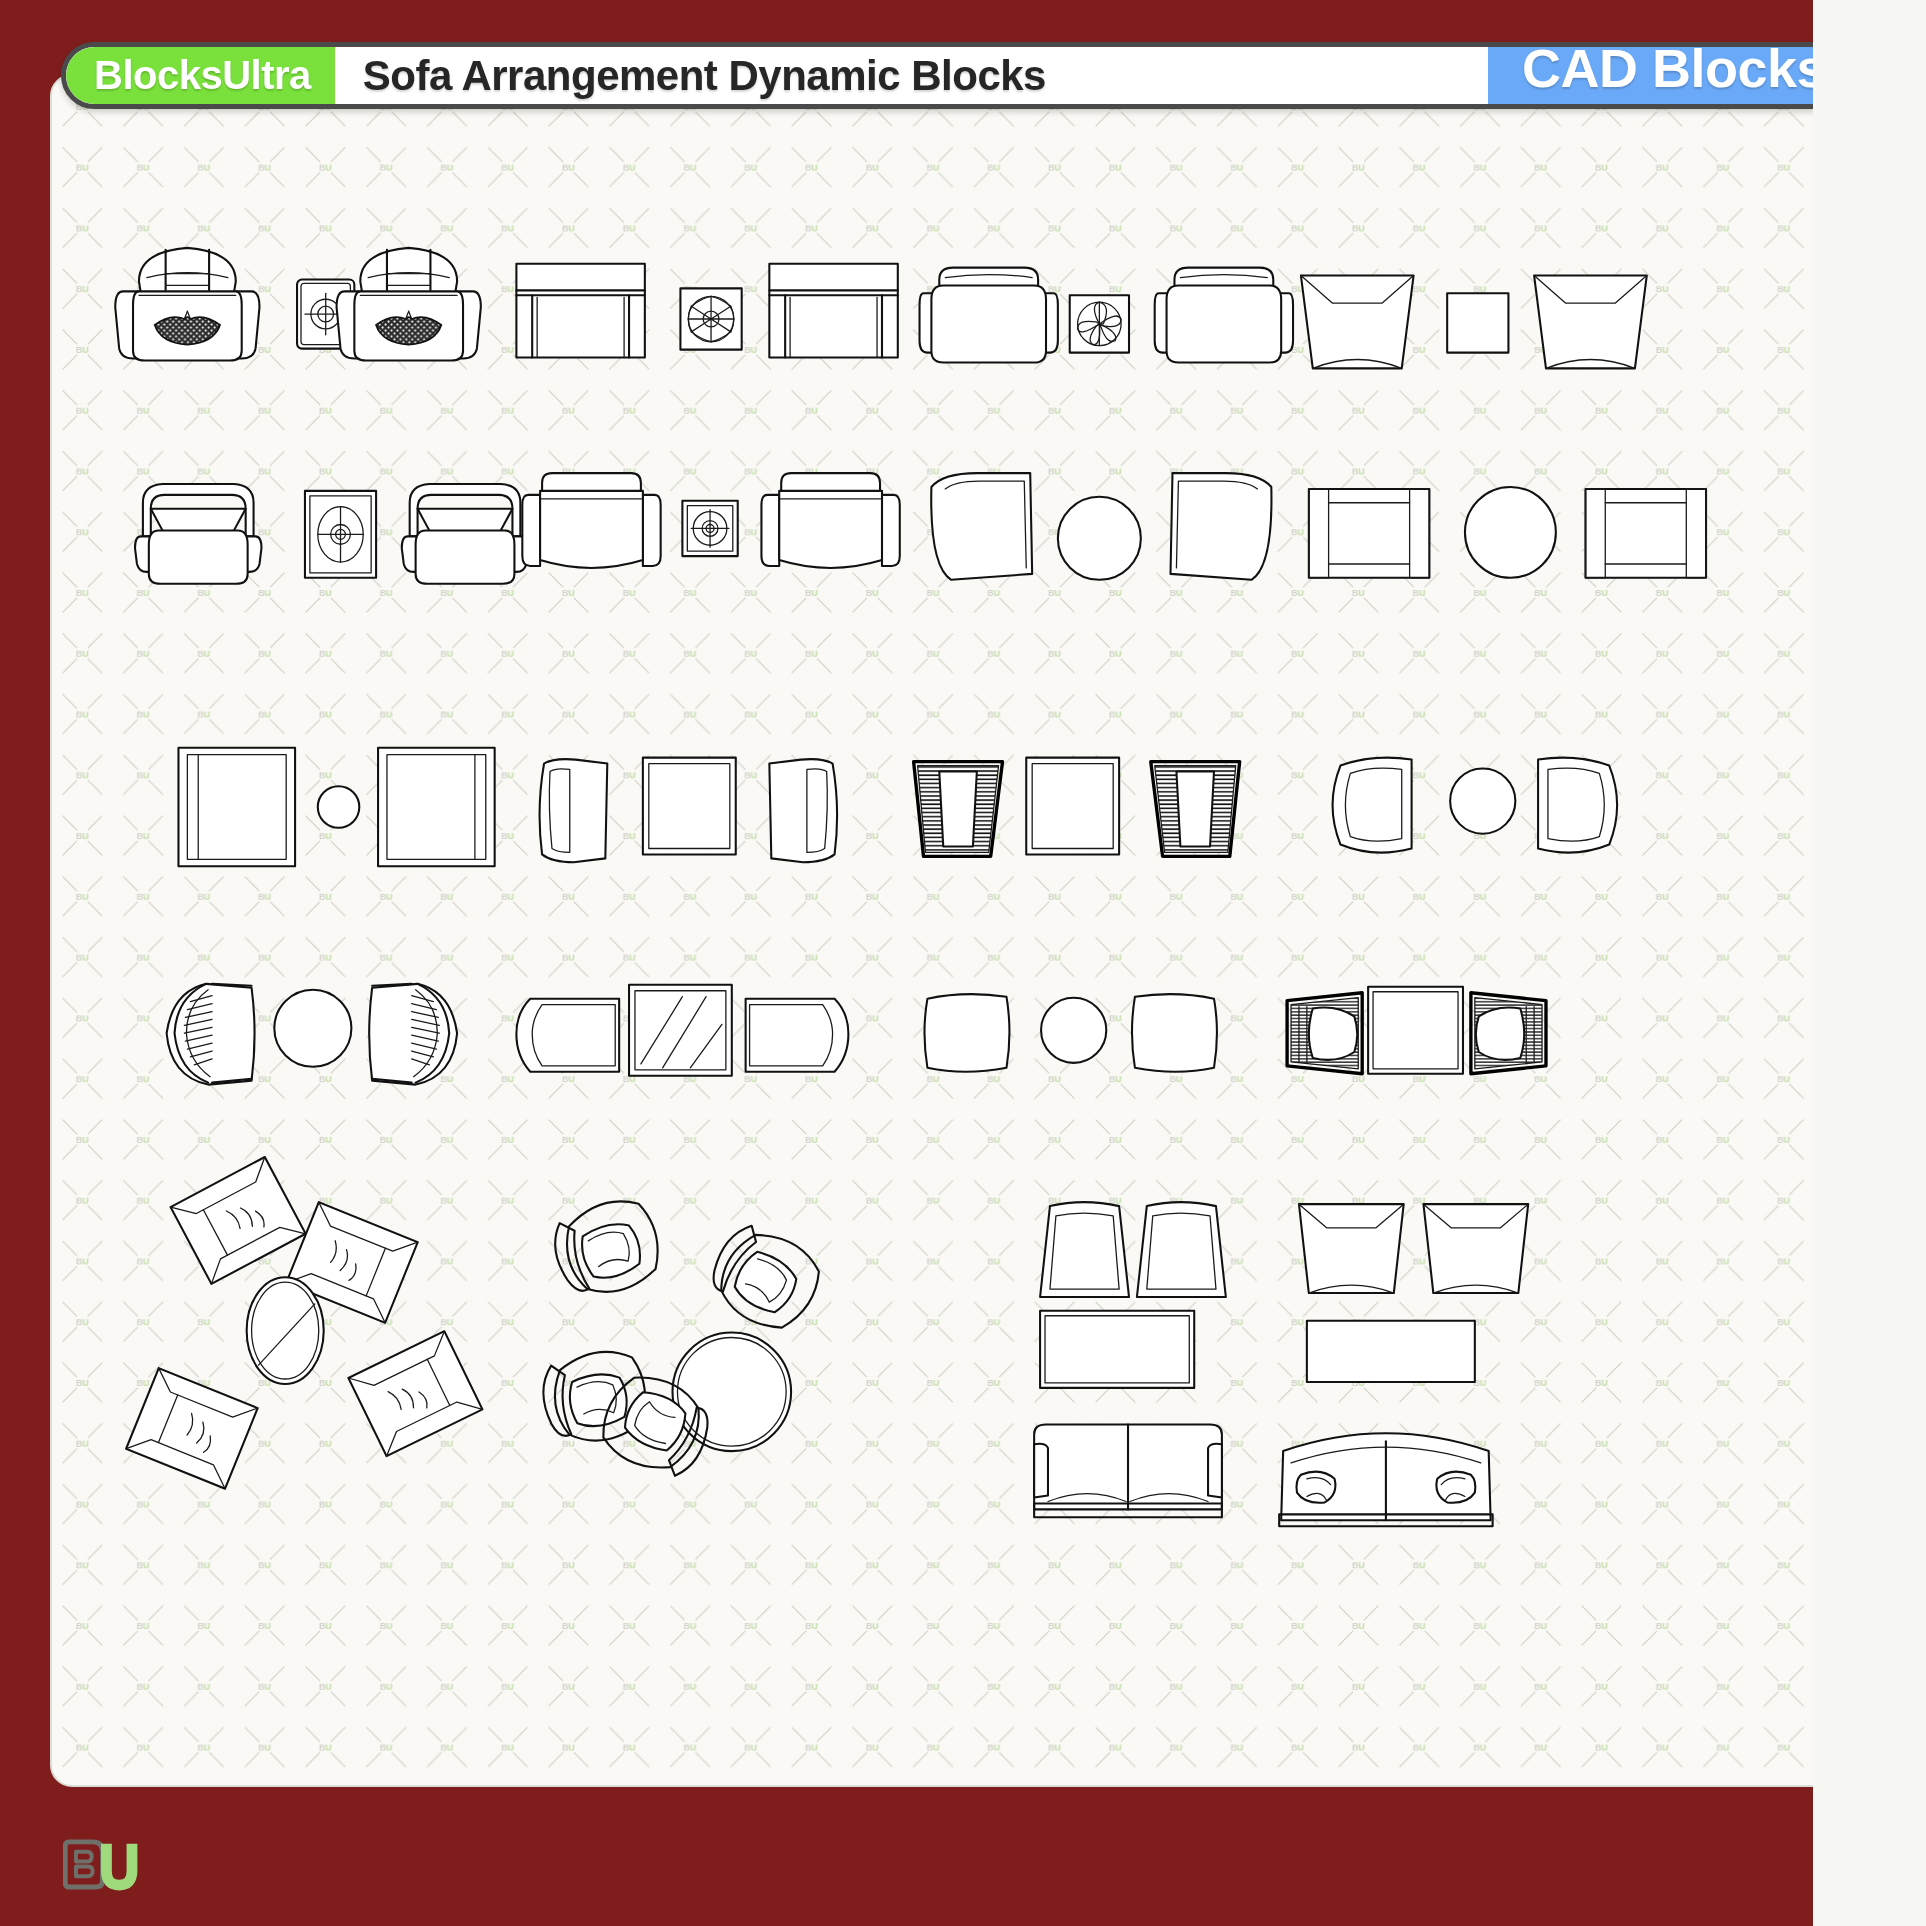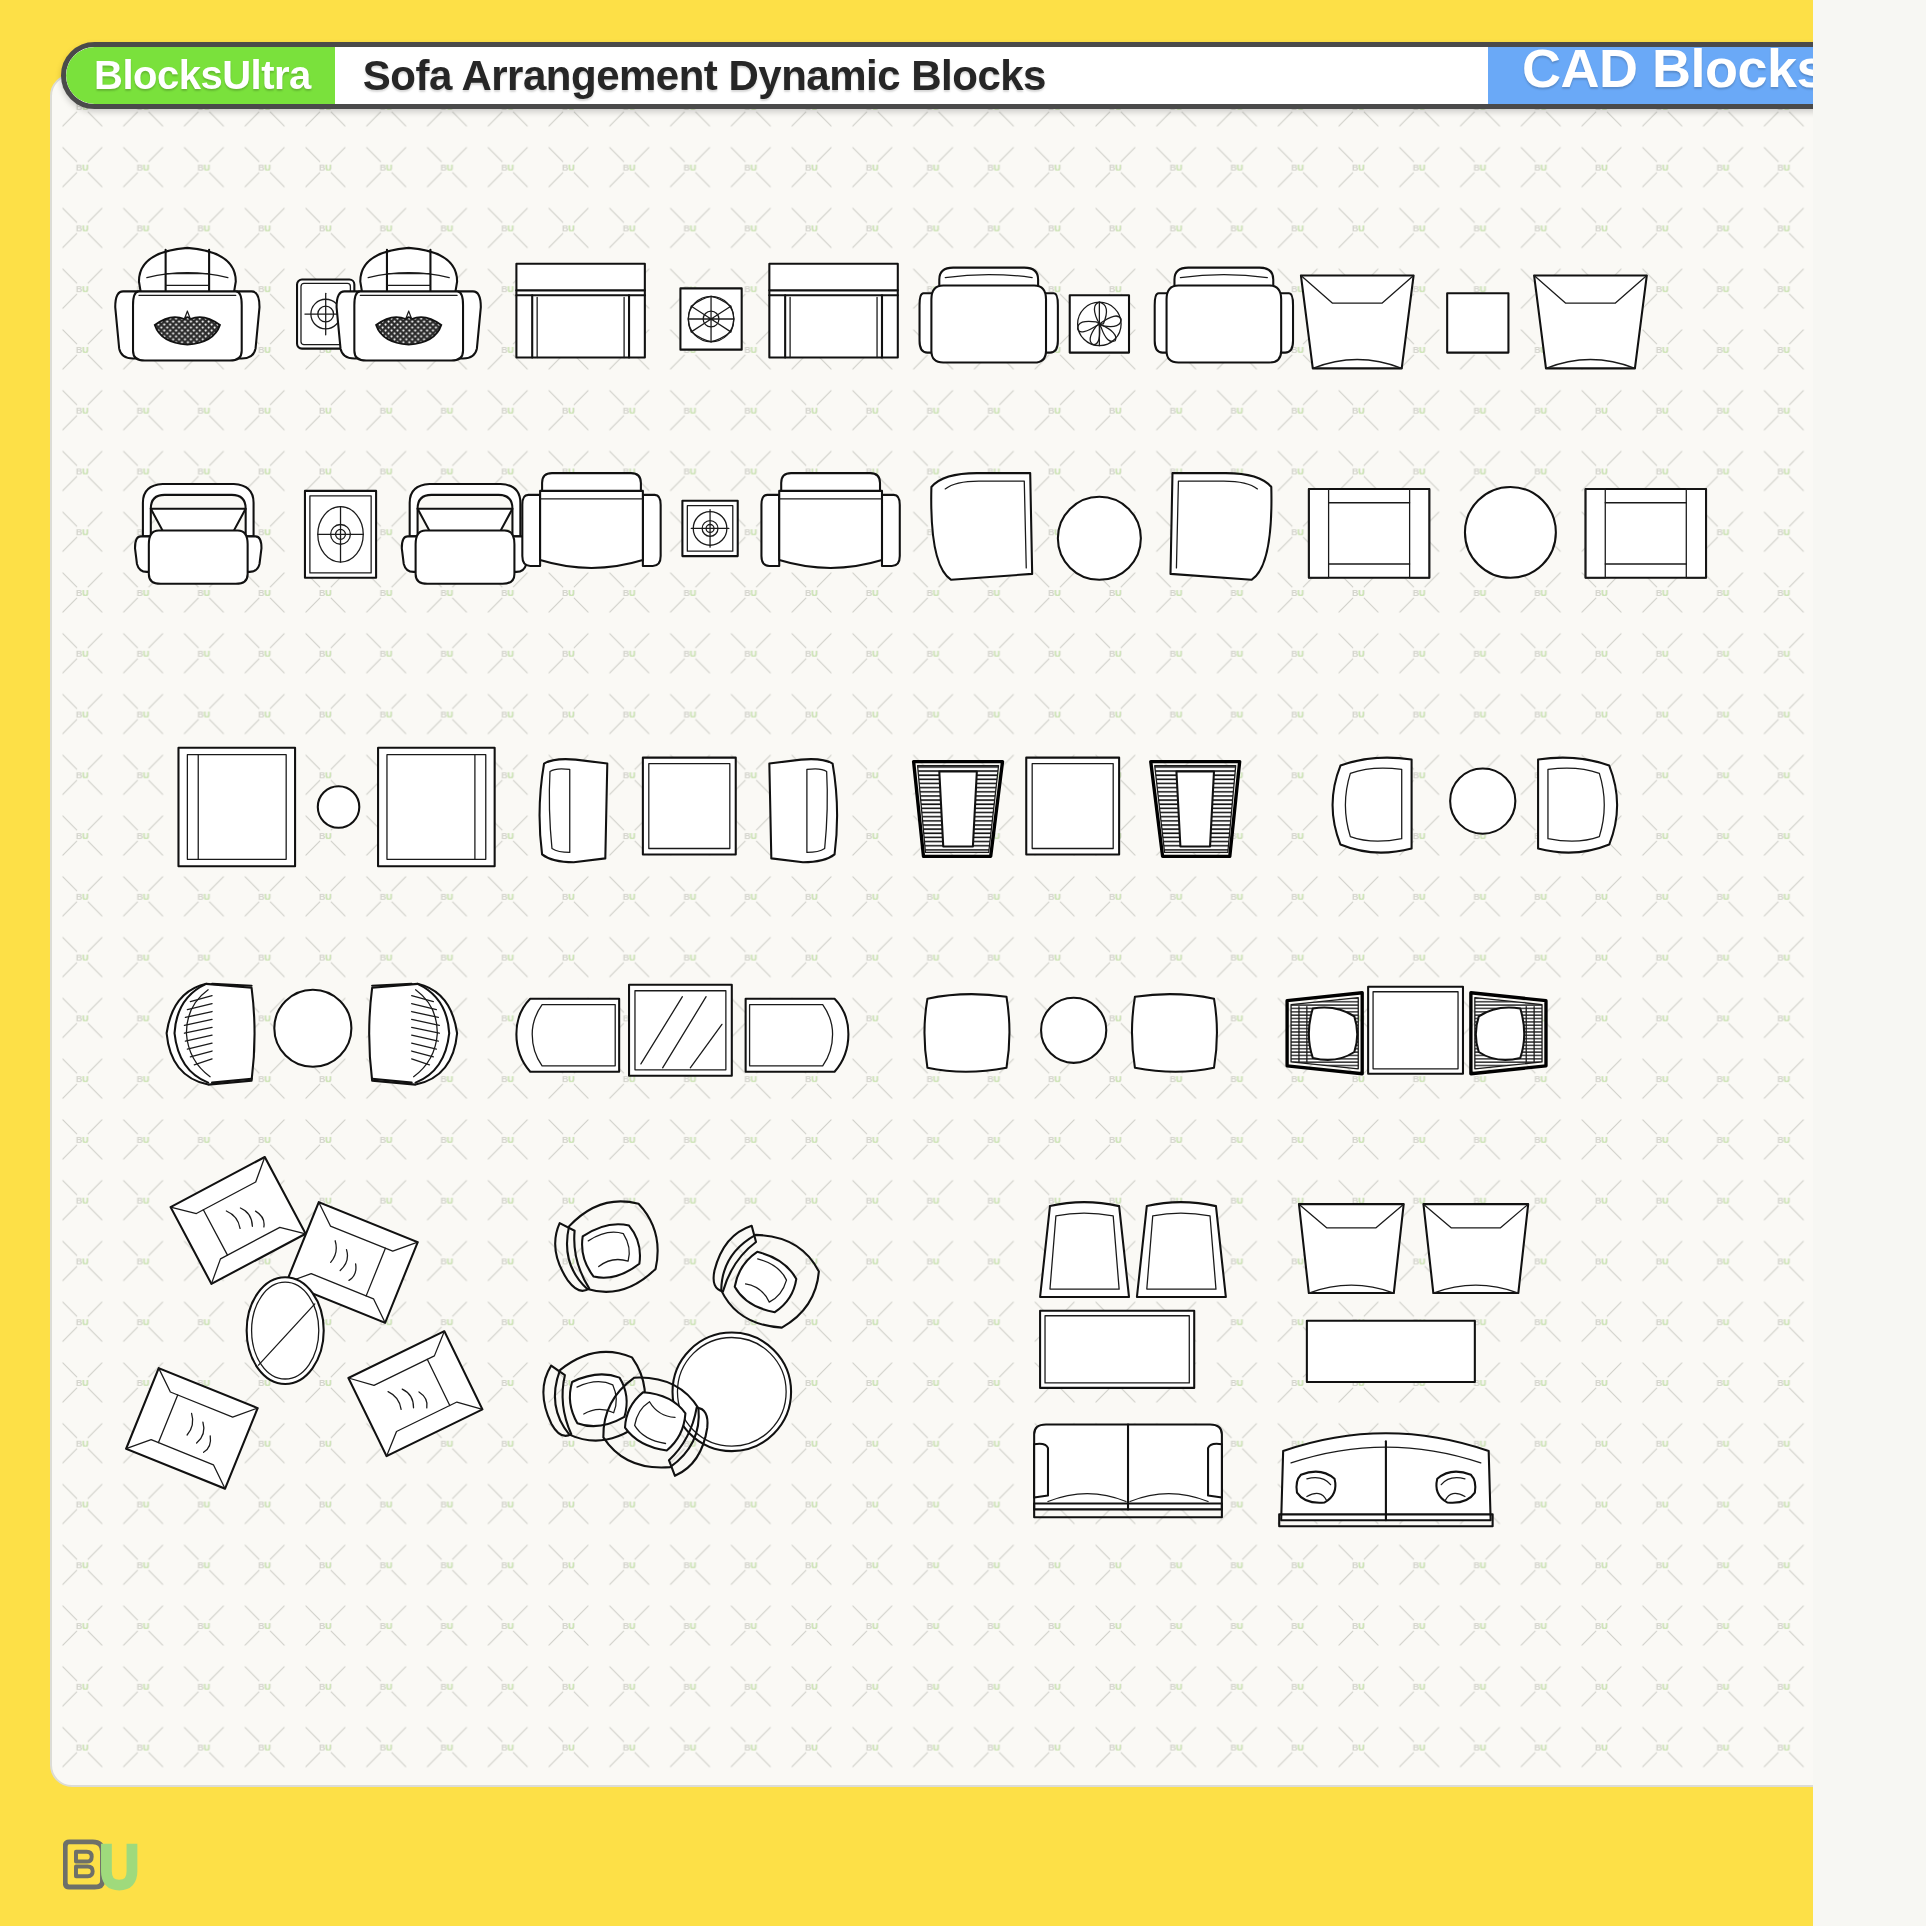--- a/index.html
+++ b/index.html
@@ -5,21 +5,21 @@
   * { box-sizing: border-box; }
   html, body {
     margin: 0; padding: 0;
     width: 1927px; height: 1927px;
     background: #f7f7f3;
     font-family: "Liberation Sans", sans-serif;
   }
   #page {
     position: relative;
     width: 1813px; height: 1927px;
-    background: #fde047;
+    background: #7f1d1d;
     overflow: hidden;
   }
 
   
   #header-bar {
     position: absolute;
     left: 61px; top: 42px;
     width: 1804px; height: 67px;
     border: 5px solid #4a4a4a;
     border-radius: 34px;

